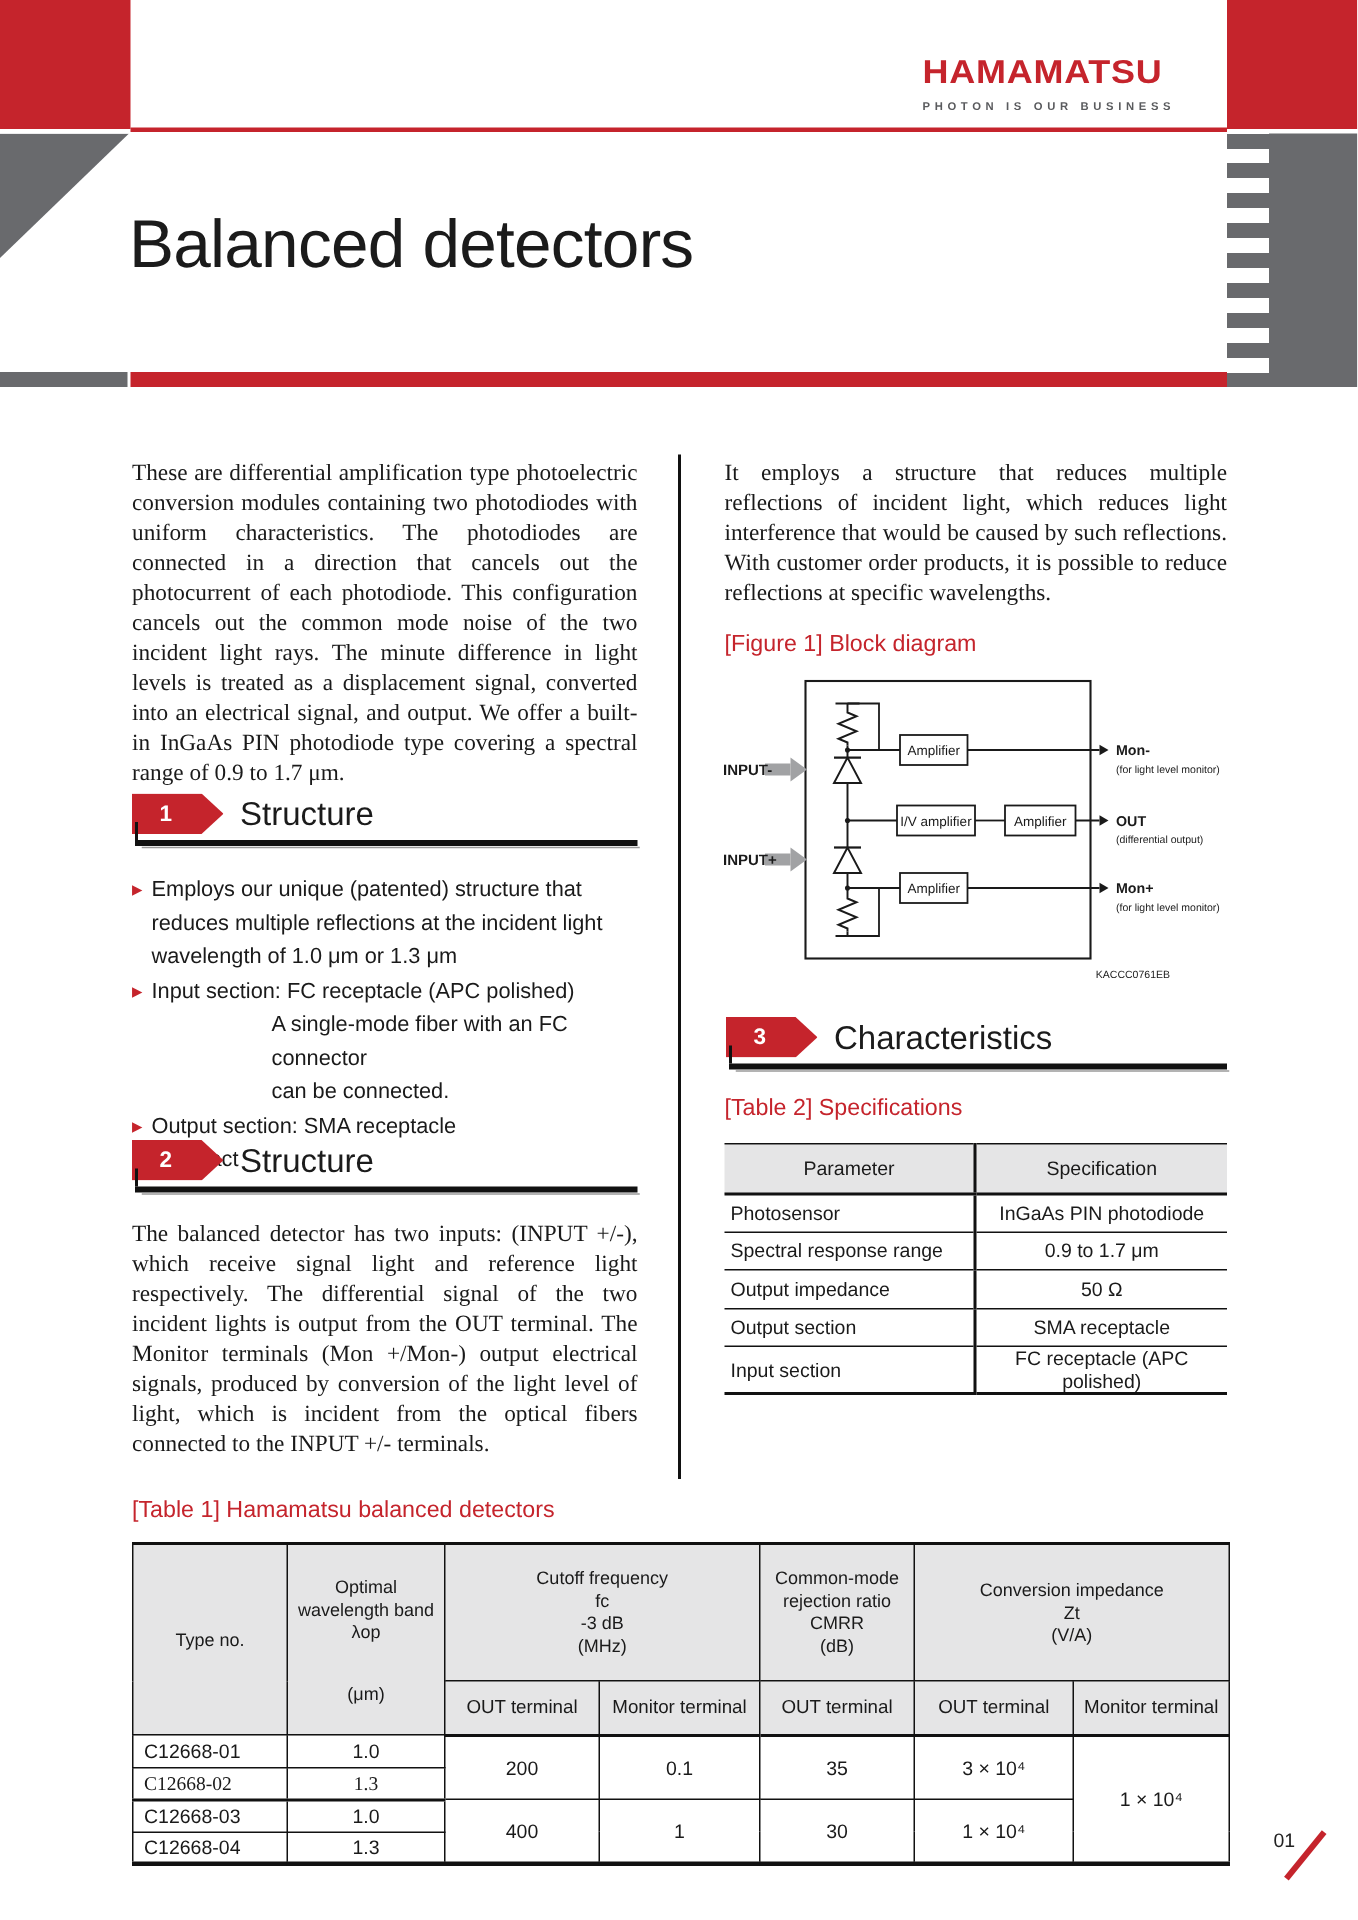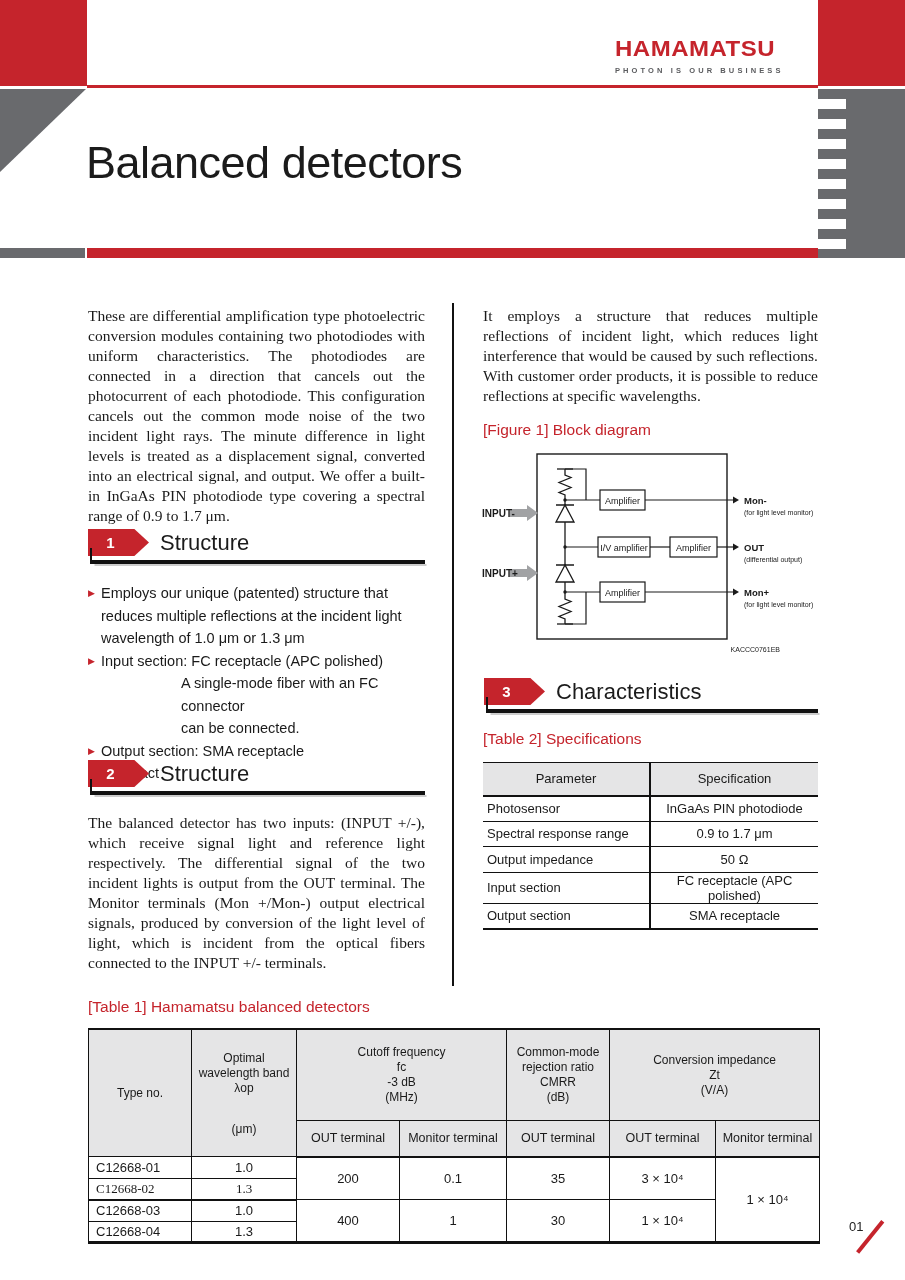--- a/index.html
+++ b/index.html
@@ -247,26 +247,26 @@
         </tr>
       <tr>
           <td class="param">Spectral response range</td>
           <td class="spec vline">0.9 to 1.7 μm</td>
         </tr>
       <tr>
           <td class="param">Output impedance</td>
           <td class="spec vline">50 Ω</td>
         </tr>
       <tr>
+          <td class="param">Output section</td>
+          <td class="spec vline">SMA receptacle</td>
+        </tr>
+      <tr>
           <td class="param">Input section</td>
           <td class="spec vline">FC receptacle (APC polished)</td>
-        </tr>
-      <tr>
-          <td class="param">Output section</td>
-          <td class="spec vline">SMA receptacle</td>
         </tr>
     </tbody>
   </table>
 
   <div class="red-label table1-label">[Table 1] Hamamatsu balanced detectors</div>
 
   <table class="t1">
     <colgroup>
       <col style="width:103px">
         <col style="width:105px">

